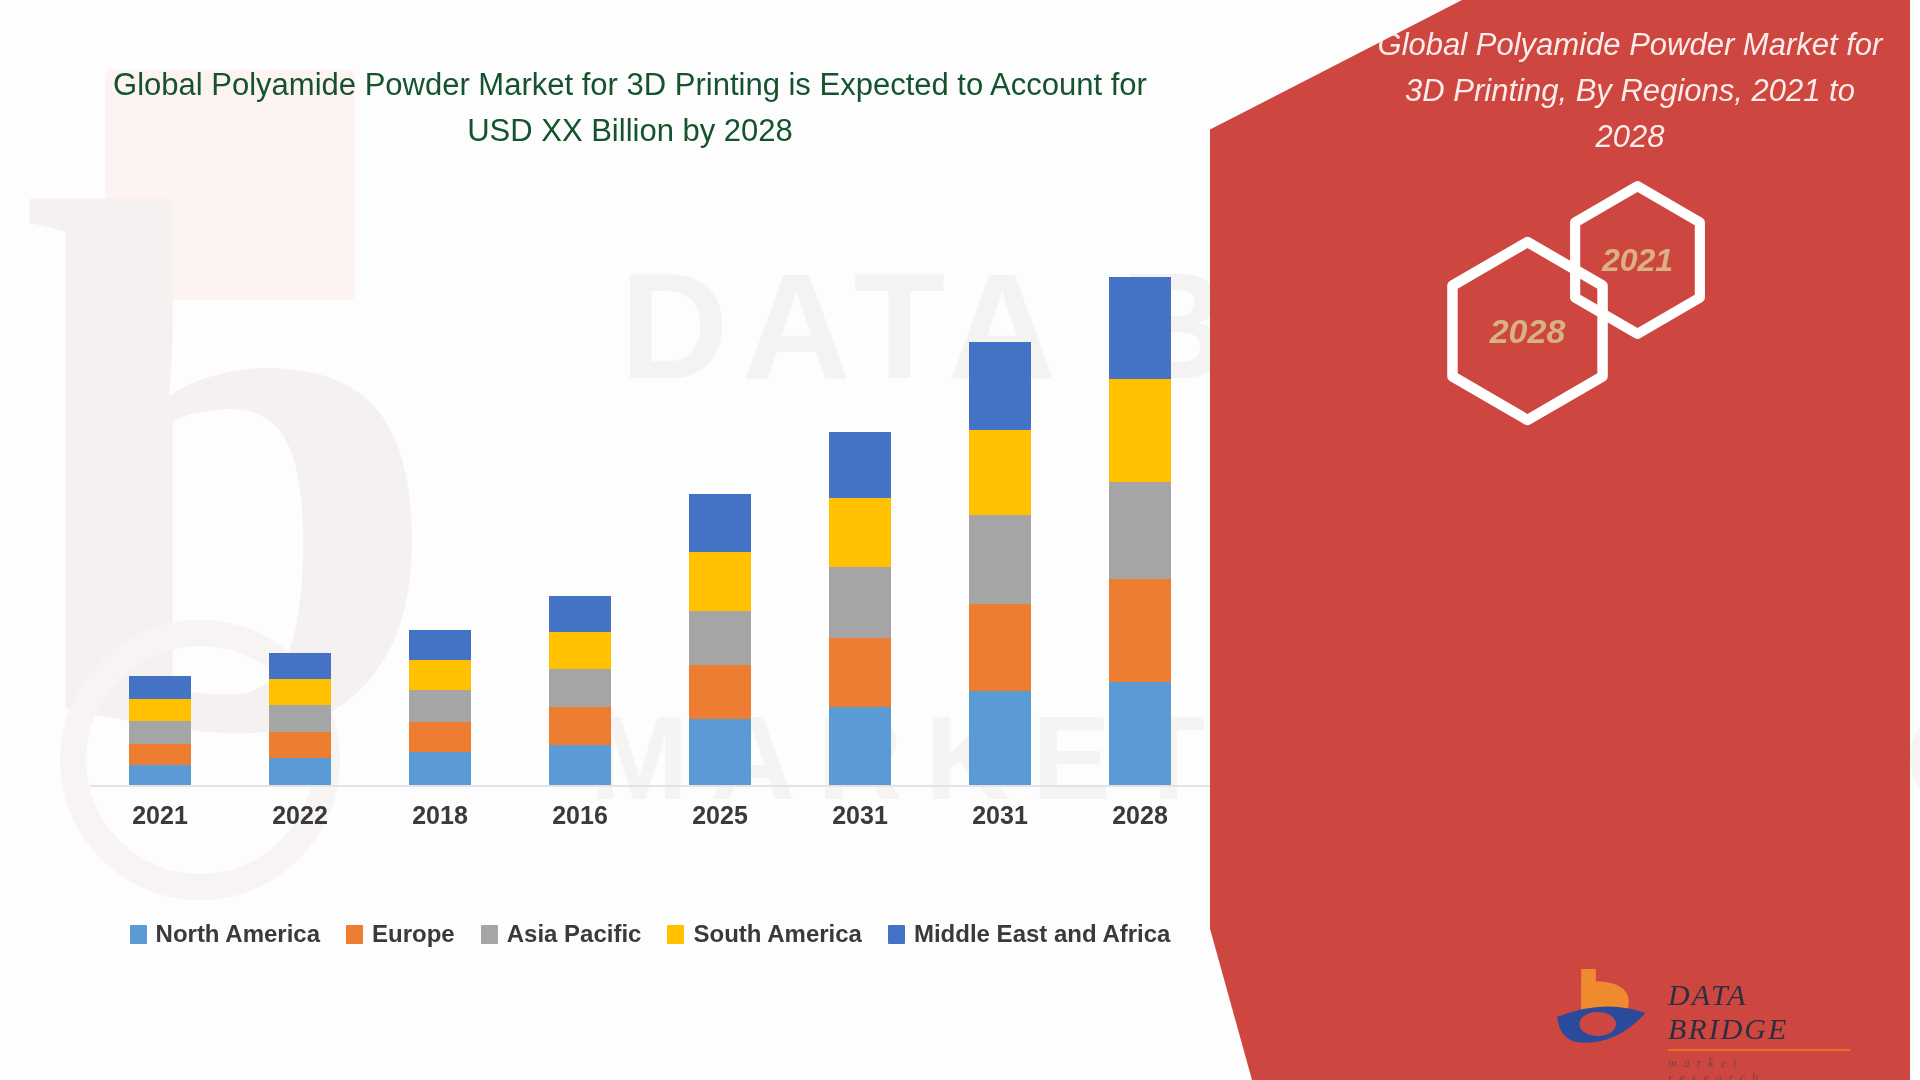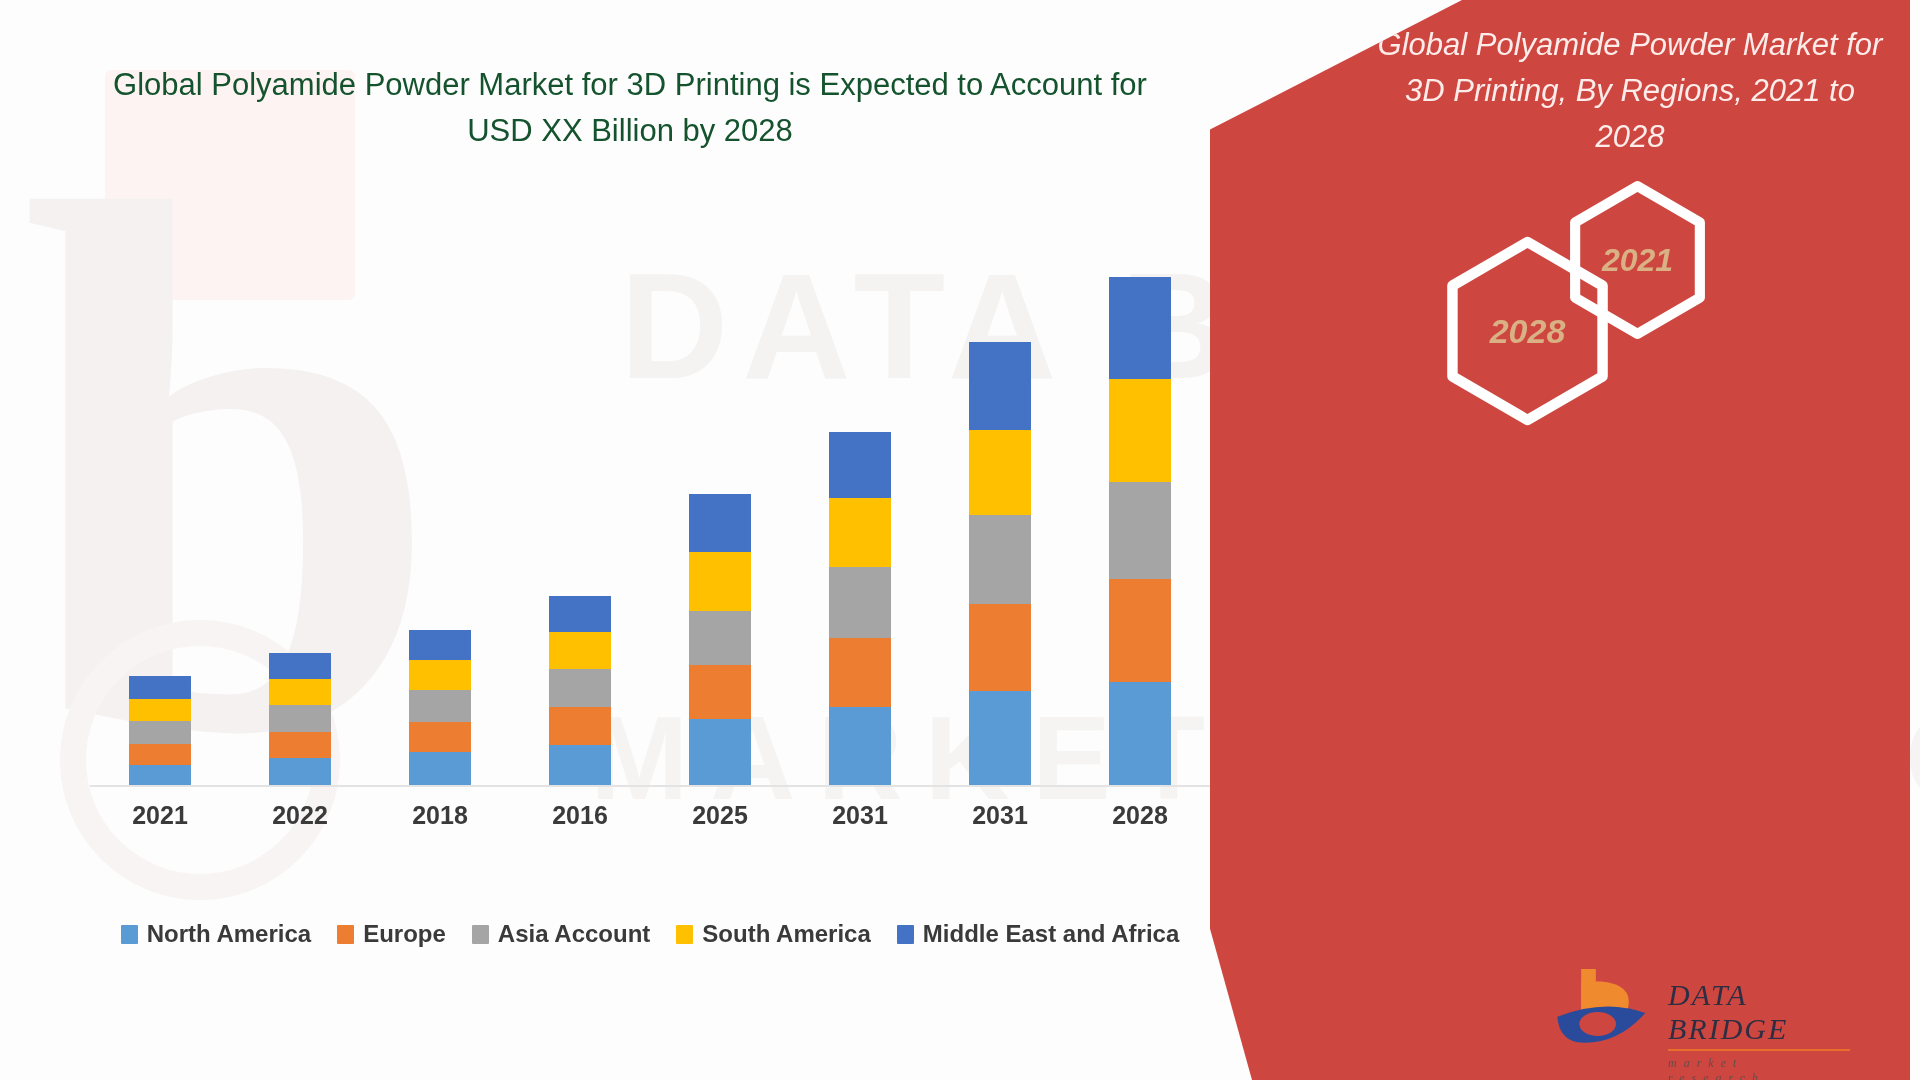--- a/index.html
+++ b/index.html
@@ -244,21 +244,21 @@
         <div class="legend-item">
           <span class="legend-swatch" style="background: rgb(91, 155, 213);"></span>
           <span class="legend-label">North America</span>
         </div>
         <div class="legend-item">
           <span class="legend-swatch" style="background: rgb(237, 125, 49);"></span>
           <span class="legend-label">Europe</span>
         </div>
         <div class="legend-item">
           <span class="legend-swatch" style="background: rgb(165, 165, 165);"></span>
-          <span class="legend-label">Asia Account</span>
+          <span class="legend-label">Asia Pacific</span>
         </div>
         <div class="legend-item">
           <span class="legend-swatch" style="background: rgb(255, 192, 0);"></span>
           <span class="legend-label">South America</span>
         </div>
         <div class="legend-item">
           <span class="legend-swatch" style="background: rgb(68, 114, 196);"></span>
           <span class="legend-label">Middle East and Africa</span>
         </div>
       </div>

